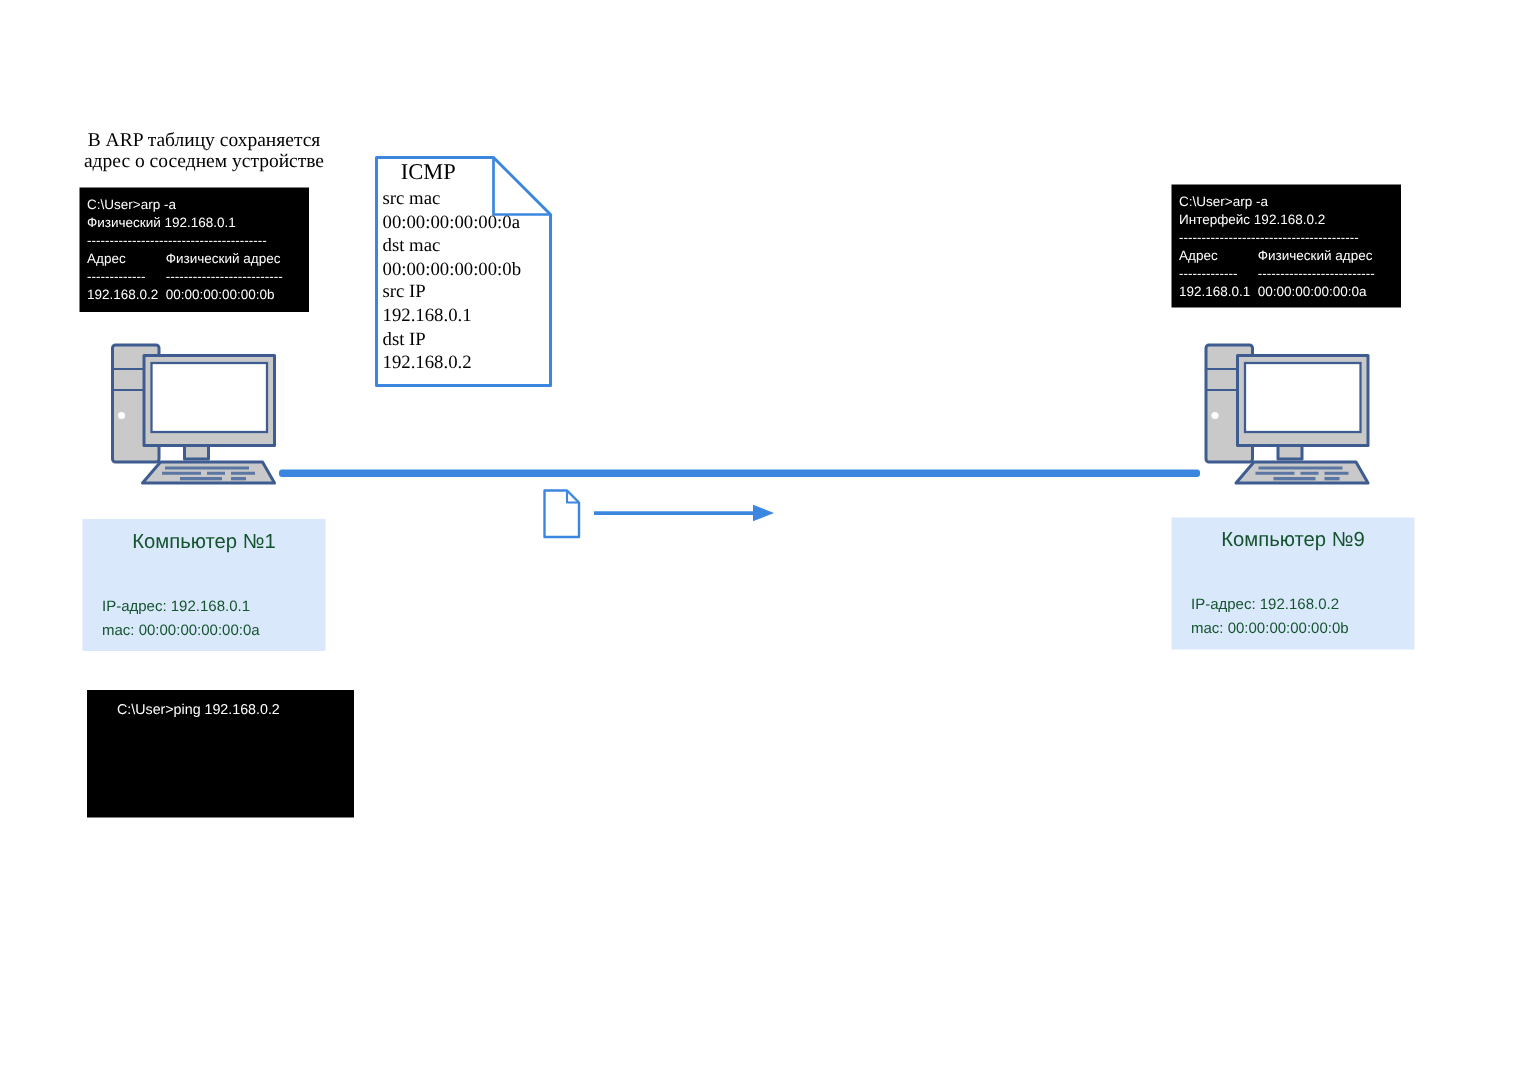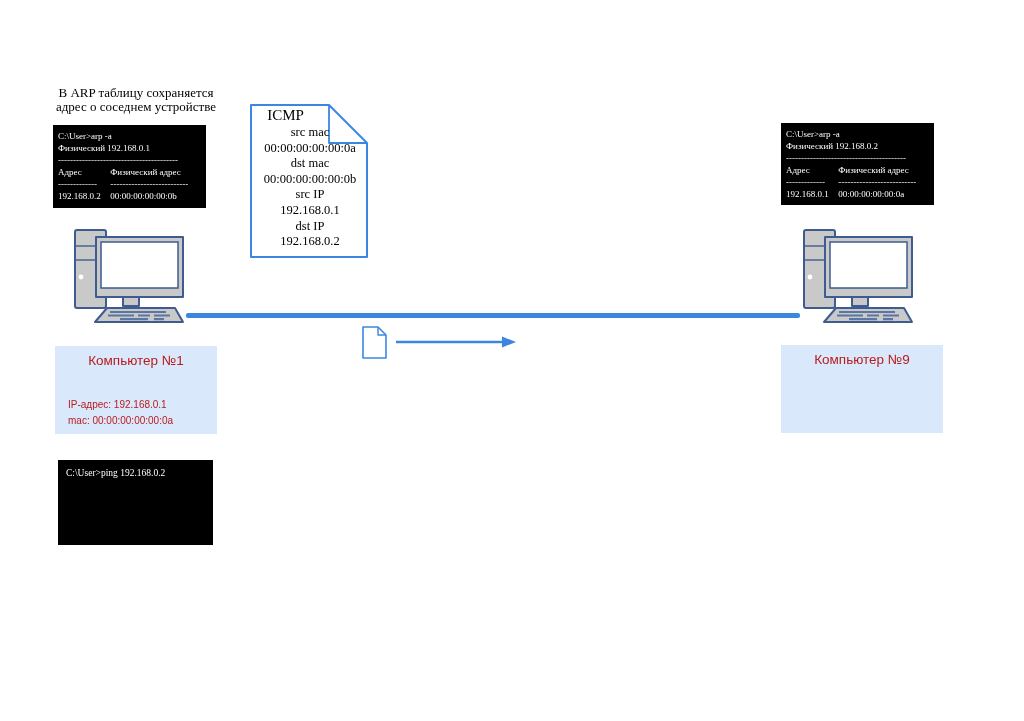--- a/index.html
+++ b/index.html
@@ -10,39 +10,39 @@
 
   
   .annotation {
     position:absolute; left:38px; top:86px; width:196px;
     text-align:center; font-size:13px; line-height:14px;
   }
 
   
   .terminal {
     position:absolute; background:var(--terminal_bg); color:var(--terminal_text);
-    font-family:Liberation Serif, serif; font-size:9px; line-height:11.9px;
+    font-family:Liberation Sans, sans-serif; font-size:9px; line-height:11.9px;
     padding:6px 5px; box-sizing:border-box; white-space:nowrap; overflow:hidden;
   }
   #term-arp1 { left:53px;  top:125px; width:153px; height:83px; }
   #term-arp2 { left:781px; top:123px; width:153px; height:82px; }
-  #term-ping { left:58px;  top:460px; width:155px; height:85px; font-size:9.5px; padding:8px 8px; }
+  #term-ping { left:58px;  top:460px; width:178px; height:85px; font-size:9.5px; padding:8px 20px; }
   .t-col1 { display:inline-block; width:50px; }
 
   
   .note-svg   { position:absolute; left:250px; top:104px; }
   .note-shape { fill:#ffffff; stroke:var(--accent_blue); stroke-width:2; stroke-linejoin:round; }
   .note-fold  { fill:none; stroke:var(--accent_blue); stroke-width:1.8; stroke-linejoin:round; }
   .note-title {
     position:absolute; left:250px; top:107px; width:71px;
     text-align:center; font-size:15px;
   }
   .note-body {
     position:absolute; left:255px; top:125px; width:110px;
-    font-size:12.5px; line-height:15.6px;text-align:center;
+    font-size:12.5px; line-height:15.6px;
   }
 
   
   .net-line {
     position:absolute; left:186px; top:313px; width:614px; height:5px;
     background:var(--accent_blue); border-radius:2px;
   }
   .packet-svg { position:absolute; left:362px; top:326px; }
   .pk-shape { fill:#ffffff; stroke:var(--accent_blue); stroke-width:1.6; stroke-linejoin:round; }
   .pk-fold  { fill:none;   stroke:var(--accent_blue); stroke-width:1.4; stroke-linejoin:round; }
@@ -55,21 +55,21 @@
   #computer1 { left:70px;  top:227px; }
   #computer2 { left:799px; top:227px; }
   .dev  { fill:var(--device_fill); stroke:var(--device_border); stroke-width:2; stroke-linejoin:round; }
   .seam { stroke:var(--device_border); stroke-width:1.4; }
   .screen { fill:#ffffff; stroke:var(--device_border); stroke-width:1.5; }
   .key { fill:var(--key_fill); }
 
   
   .label-box {
     position:absolute; width:162px; height:88px; background:var(--label_bg);
-    font-family:"Liberation Sans", sans-serif; color:#b91c1c;
+    font-family:"Liberation Sans", sans-serif; color:#14532d;
   }
   #label1 { left:55px;  top:346px; }
   #label2 { left:781px; top:345px; }
   .label-title { position:absolute; top:7px; left:0; width:100%; text-align:center; font-size:13.5px; }
   .label-lines { position:absolute; top:51px; left:13px; font-size:10px; line-height:15.5px; }
 </style>
 </head>
 <body>
 
 <div class="stage">
@@ -92,21 +92,21 @@
       <span>--------------------------</span>
     </div>
     <div>
       <span class="t-col1">192.168.0.2</span>
       <span>00:00:00:00:00:0b</span>
     </div>
   </div>
 
   <div class="terminal" id="term-arp2">
     <div>C:\User&gt;arp -a</div>
-    <div>Физический 192.168.0.2</div>
+    <div>Интерфейс 192.168.0.2</div>
     <div>----------------------------------------</div>
     <div>
       <span class="t-col1">Адрес</span>
       <span>Физический адрес</span>
     </div>
     <div>
       <span class="t-col1">-------------</span>
       <span>--------------------------</span>
     </div>
     <div>
@@ -191,19 +191,23 @@
   <div class="label-box" id="label1">
     <div class="label-title">Компьютер №1</div>
     <div class="label-lines">
       <div>IP-адрес: 192.168.0.1</div>
       <div>mac: 00:00:00:00:00:0a</div>
     </div>
   </div>
 
   <div class="label-box" id="label2">
     <div class="label-title">Компьютер №9</div>
+    <div class="label-lines">
+      <div>IP-адрес: 192.168.0.2</div>
+      <div>mac: 00:00:00:00:00:0b</div>
+    </div>
   </div>
 
   <div class="terminal" id="term-ping">
     <div>C:\User&gt;ping 192.168.0.2</div>
   </div>
 
 </div>
 
 </body></html>

